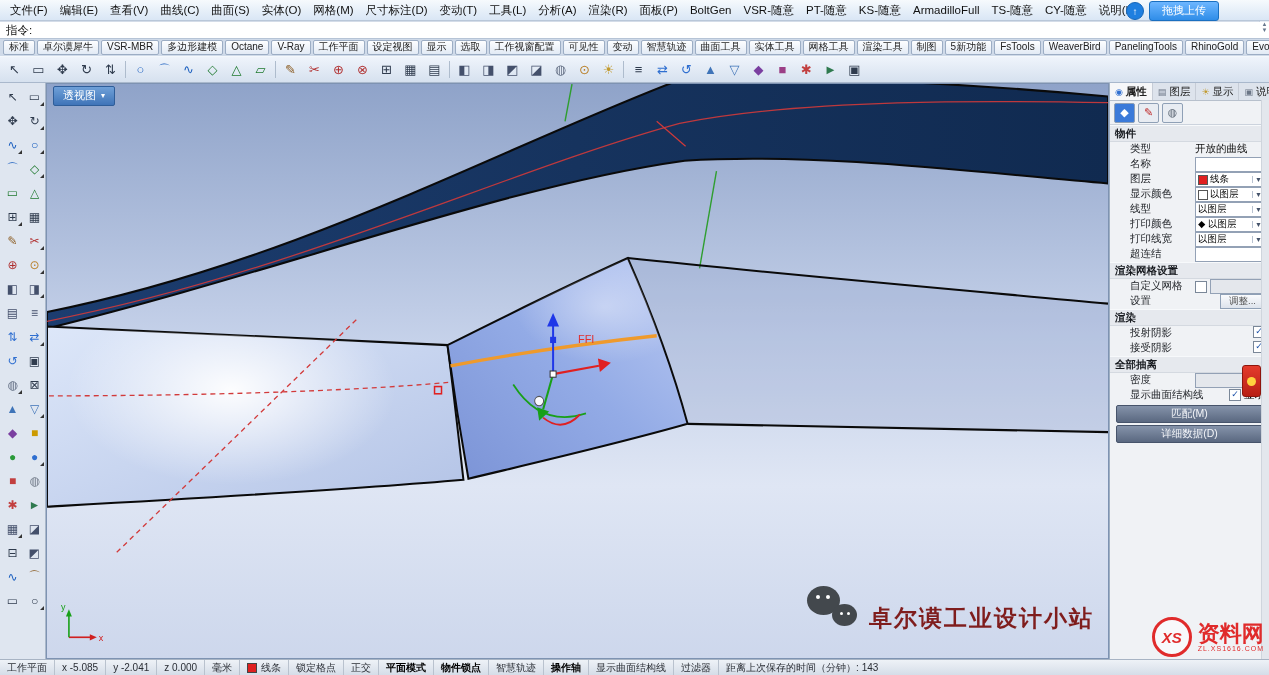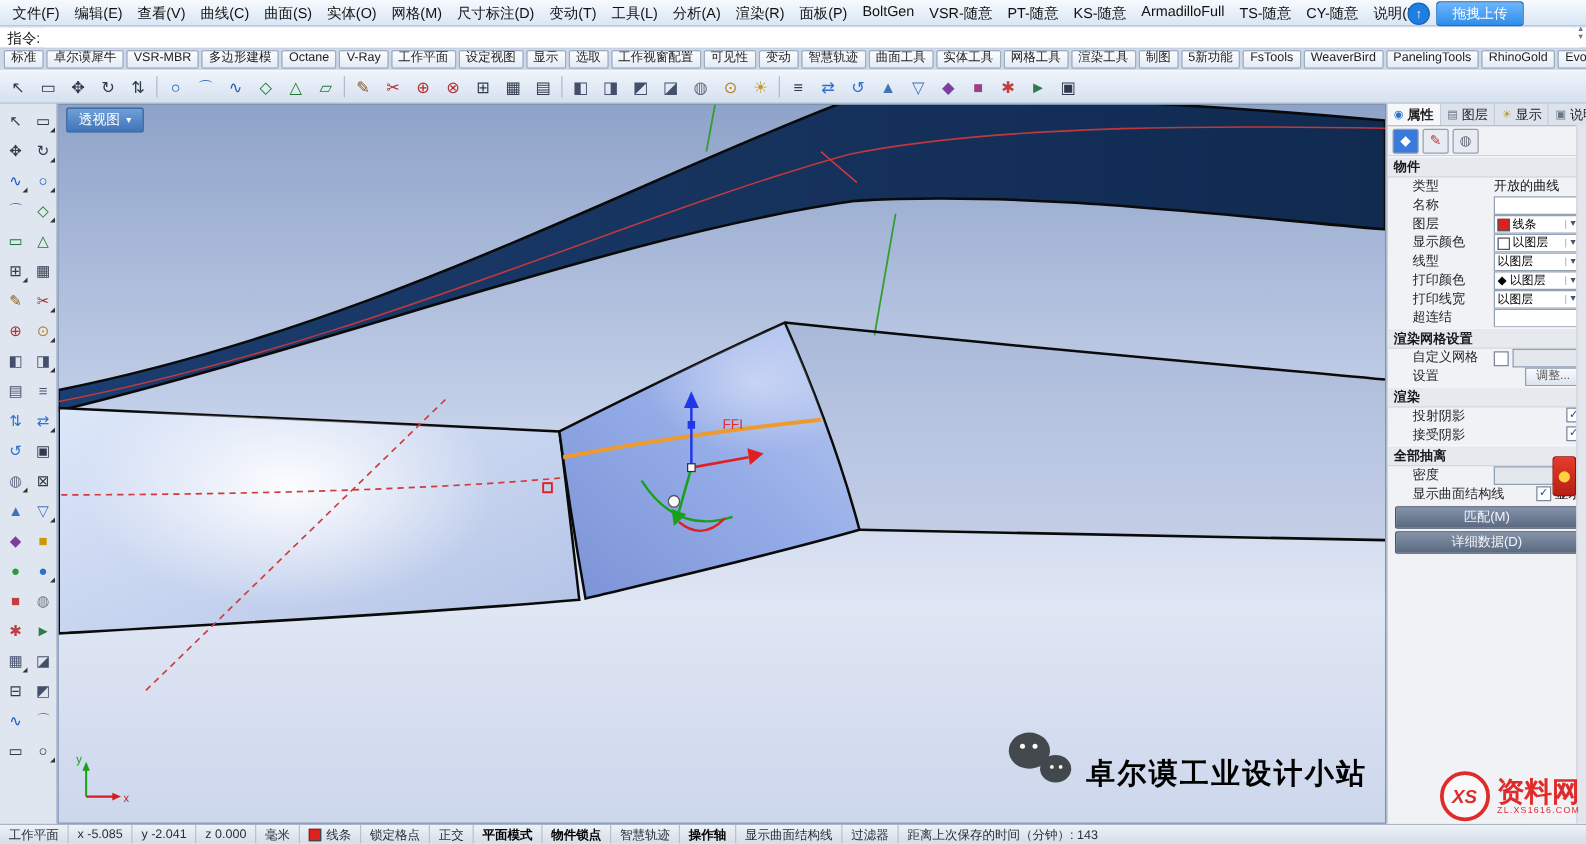--- a/index.html
+++ b/index.html
@@ -30,21 +30,21 @@
   
   .main{flex:1;display:flex;min-height:0;}
   .lefttools{width:45px;flex:none;background:#dfe6f0;border-right:1px solid #aab8ca;display:grid;grid-template-columns:21px 21px;gap:1px;align-content:start;justify-content:center;padding-top:2px;overflow:hidden;}
   .left-icon{width:21px;height:21px;display:flex;align-items:center;justify-content:center;font-size:12px;border:1px solid transparent;border-radius:2px;position:relative;cursor:default;}
   .fly::after{content:"";position:absolute;right:1px;bottom:1px;border-left:4px solid transparent;border-bottom:4px solid #333;}
   .viewport{flex:1;position:relative;border:1px solid #7e93b2;box-sizing:border-box;background:#c3cfe8;min-width:0;}
   .viewport svg{display:block;width:100%;height:100%;}
   .vtab{position:absolute;top:2px;left:6px;background:linear-gradient(#6fa0d8,#3f74b8);color:#fff;font-size:11px;padding:1px 9px 2px;border:1px solid #2e5d99;border-radius:2px;display:flex;gap:5px;align-items:center;z-index:5;}
   .vtab .car{font-size:8px;}
   .watermark{position:absolute;right:14px;bottom:24px;display:flex;align-items:center;gap:10px;z-index:6;}
-  .wm-text{font-size:23px;font-weight:bold;color:#000000;letter-spacing:2px;white-space:nowrap;margin-top:26px;}
+  .wm-text{font-size:23px;font-weight:bold;color:#7f1d1d;letter-spacing:2px;white-space:nowrap;margin-top:26px;}
   .wc{position:relative;width:52px;height:40px;flex:none;}
   .wc .b1{position:absolute;left:0;top:0;width:33px;height:29px;background:#43484d;border-radius:50%;}
   .wc .b2{position:absolute;right:2px;bottom:0;width:25px;height:22px;background:#43484d;border-radius:50%;}
   .wc i{position:absolute;background:#fff;border-radius:50%;}
   .wc .e1{width:4px;height:4px;left:9px;top:9px;}
   .wc .e2{width:4px;height:4px;left:19px;top:9px;}
   .wc .e3{width:3px;height:3px;right:16px;bottom:11px;}
   .wc .e4{width:3px;height:3px;right:9px;bottom:11px;}
   
   .rightpanel{width:159px;flex:none;background:#f0f2f5;border-left:1px solid #9fafc2;display:flex;flex-direction:column;font-size:10.5px;position:relative;overflow:hidden;}

